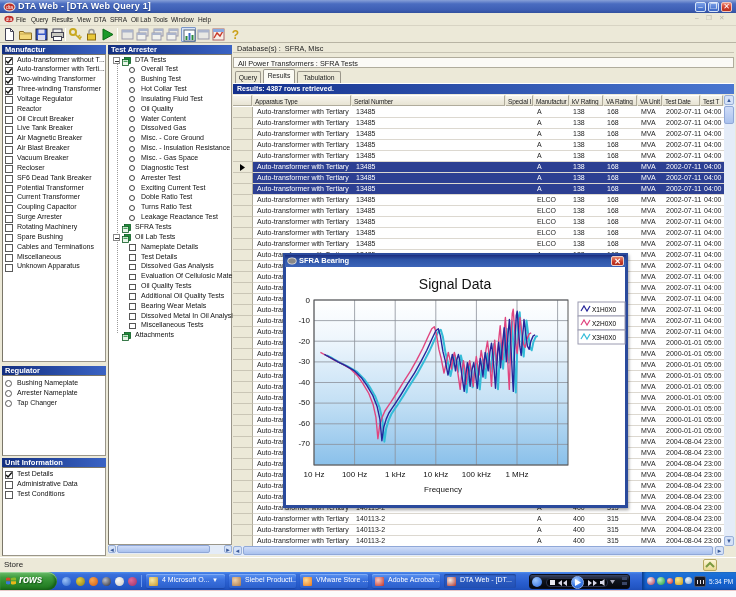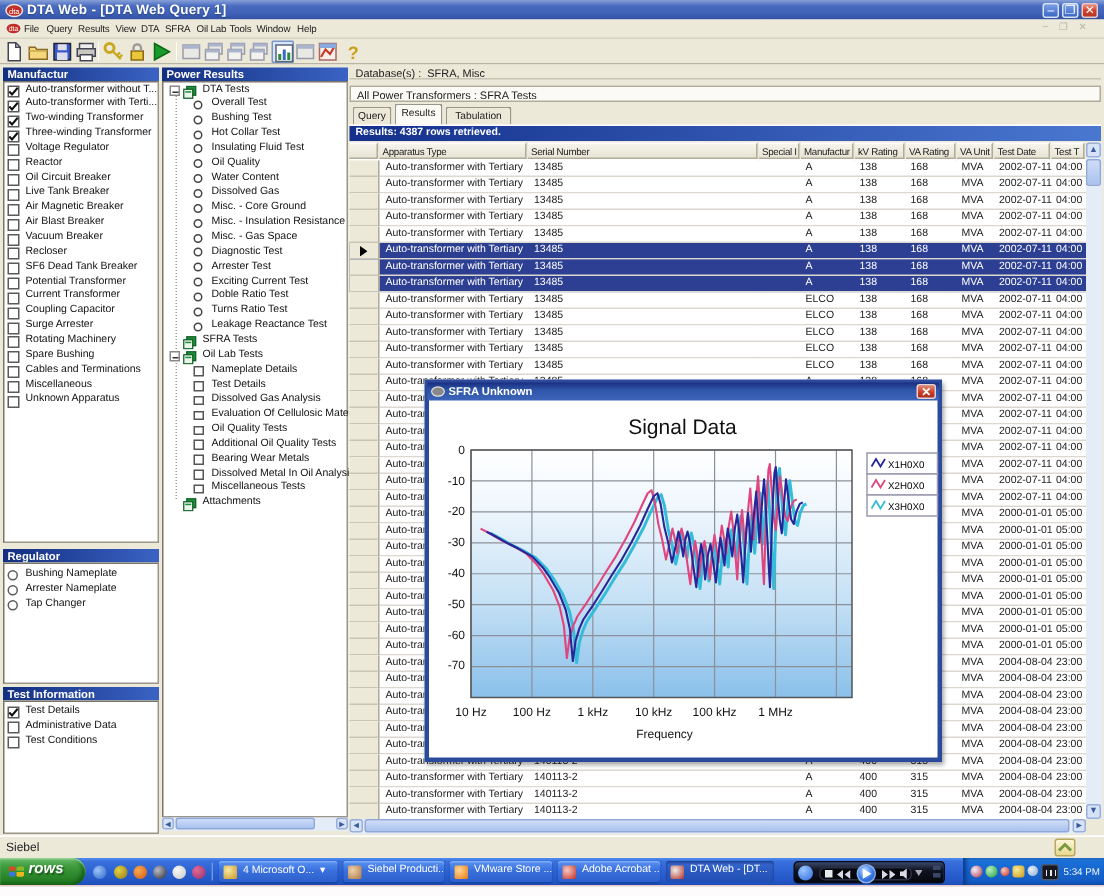--- a/index.html
+++ b/index.html
@@ -223,34 +223,34 @@
     <div class="cb" style="left:5px;top:263.85px;"></div>
     <div class="lt" style="left:17px;top:262.35px;">Unknown Apparatus</div>
 <div class="phead" style="left:2px;top:366px;width:104px;">Regulator</div>
 <div class="pbox" style="left:2px;top:375px;width:104px;height:81px;"></div>
 <div class="rb" style="left:5px;top:380px;"></div>
     <div class="lt" style="left:17px;top:378.5px;">Bushing Nameplate</div>
     <div class="rb" style="left:5px;top:390px;"></div>
     <div class="lt" style="left:17px;top:388.5px;">Arrester Nameplate</div>
     <div class="rb" style="left:5px;top:400px;"></div>
     <div class="lt" style="left:17px;top:398.5px;">Tap Changer</div>
-<div class="phead" style="left:2px;top:458px;width:104px;">Test Information</div>
+<div class="phead" style="left:2px;top:458px;width:104px;">Unit Information</div>
 <div class="pbox" style="left:2px;top:467px;width:104px;height:89px;"></div>
 <div class="cb" style="left:5px;top:471px;">
       <svg width="8" height="8" viewBox="0 0 8 8">
         <path d="M1.2 4 L3 6 L6.8 1.5" stroke="#111" stroke-width="1.4" fill="none"></path>
       </svg>
     </div>
     <div class="lt" style="left:17px;top:469.5px;">Test Details</div>
     <div class="cb" style="left:5px;top:481px;"></div>
     <div class="lt" style="left:17px;top:479.5px;">Administrative Data</div>
     <div class="cb" style="left:5px;top:491px;"></div>
     <div class="lt" style="left:17px;top:489.5px;">Test Conditions</div>
 
-<div class="phead" style="left:108px;top:45px;width:124px;">Power Results</div>
+<div class="phead" style="left:108px;top:45px;width:124px;">Test Arrester</div>
 <div class="pbox" style="left:108px;top:54px;width:124px;height:491px;"></div>
 <div style="position:absolute;left:117px;top:62px;width:1px;height:272px;background-image:repeating-linear-gradient(to bottom,#9a9a9a 0 1px,transparent 1px 2px);"></div>
     <div class="pm" style="left:113px;top:57.0px;">
       <div class="pmh"></div>
     </div>
     <svg style="position:absolute;left:122px;top:56.5px" width="10" height="9" viewBox="0 0 10 9">
       <rect x="2.5" y="0.5" width="6" height="6" fill="#1f8f3a" stroke="#0a5a20" stroke-width="0.8"></rect>
       <rect x="0.5" y="2.5" width="6" height="6" fill="#e8f5e8" stroke="#0a5a20" stroke-width="0.8"></rect>
       <rect x="1.5" y="3.8" width="4" height="1" fill="#1f8f3a"></rect>
     </svg>
@@ -817,21 +817,21 @@
  <div class="sbtn" style="right:0;top:0;width:9px;height:9px;">►</div>
  <div class="sthumb" style="left:10px;top:0;width:470px;height:9px;"></div>
 </div>
 
 <div class="abs" id="popup">
  <div id="ptitle">
   <svg style="position:absolute;left:2px;top:2px" width="10" height="8" viewBox="0 0 13 10">
           <ellipse cx="6.5" cy="5" rx="6" ry="4.5" fill="#e8e4e0"></ellipse>
           <ellipse cx="6.5" cy="5" rx="5" ry="3.5" fill="#888"></ellipse>
         </svg>
-  <div class="txt">SFRA Unknown</div>
+  <div class="txt">SFRA Bearing</div>
   <div id="pclose">✕</div>
  </div>
 </div>
 <svg width="345" height="241" viewBox="283 267 345 241" style="position:absolute;left:283px;top:267px;">
 <defs>
         <linearGradient id="pg" x1="0" y1="0" x2="0" y2="1">
 <stop offset="0" stop-color="#ffffff"></stop>
           <stop offset="0.22" stop-color="#f0f7fd"></stop>
           <stop offset="0.6" stop-color="#c6e1f5"></stop>
           <stop offset="1" stop-color="#8ac0ea"></stop>
@@ -887,21 +887,21 @@
         <rect x="578" y="316" width="47" height="14" fill="#fff" stroke="#9a9ab0" stroke-width="1"></rect>
         <polyline points="581,325 584,320 587,325 590,320" fill="none" stroke="#e0457f" stroke-width="1.2"></polyline>
         <text x="592" y="326" font-size="6.5">X2H0X0</text>
         <rect x="578" y="330" width="47" height="14" fill="#fff" stroke="#9a9ab0" stroke-width="1"></rect>
         <polyline points="581,339 584,334 587,339 590,334" fill="none" stroke="#35bcd8" stroke-width="1.2"></polyline>
         <text x="592" y="340" font-size="6.5">X3H0X0</text>
       </g>
 </svg>
 
 <div class="abs" id="status">
-      <span style="position:absolute;left:4px;top:2px;">Siebel</span>
+      <span style="position:absolute;left:4px;top:2px;">Store</span>
  <div style="position:absolute;left:703px;top:1px;width:14px;height:12px;background:linear-gradient(#fdf6d8,#e8d890);border:1px solid #b8a860;border-radius:2px;"><svg width="12" height="10" viewBox="0 0 12 10">
           <path d="M2 7 L6 3 L10 7" stroke="#7a9a40" stroke-width="2" fill="none"></path>
         </svg></div>
 </div>
 
 <div class="abs" id="task">
       <div style="position:absolute;left:0;top:0;width:57px;height:18px;border-radius:0 9px 9px 0;background:linear-gradient(#6cbf6c 0%,#3f9c3f 30%,#2e8a2e 60%,#1f781f 100%);box-shadow:inset 0 1px 1px #9ad89a,inset -2px -1px 3px #145a14;">
 <svg style="position:absolute;left:5px;top:3px" width="12" height="12" viewBox="0 0 12 12">
           <path d="M1 3.2 C2.5 2 4 2.6 5.3 3 L5.3 5.5 L1 5.5 Z" fill="#d84828"></path>
           <path d="M6 3.2 C7.5 2.4 9.5 2.2 11 3 L11 5.5 L6 5.5 Z" fill="#88b828"></path>

